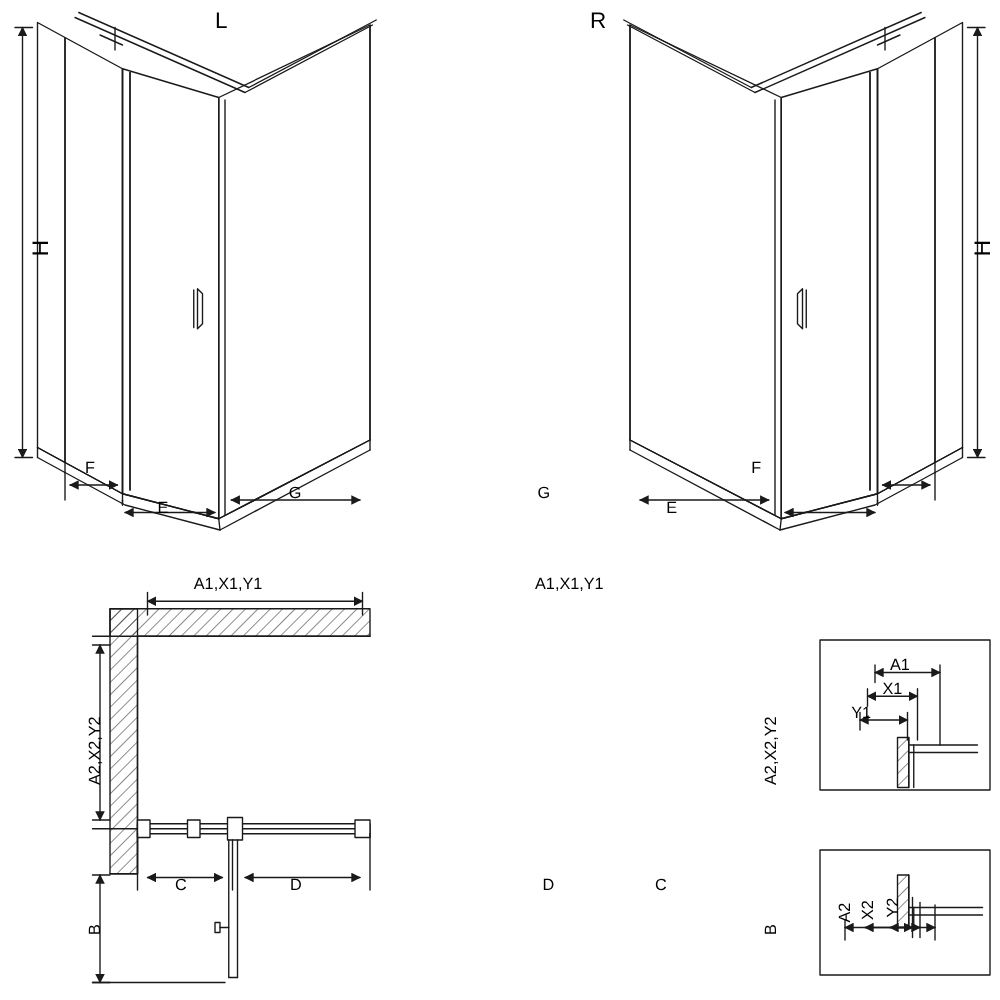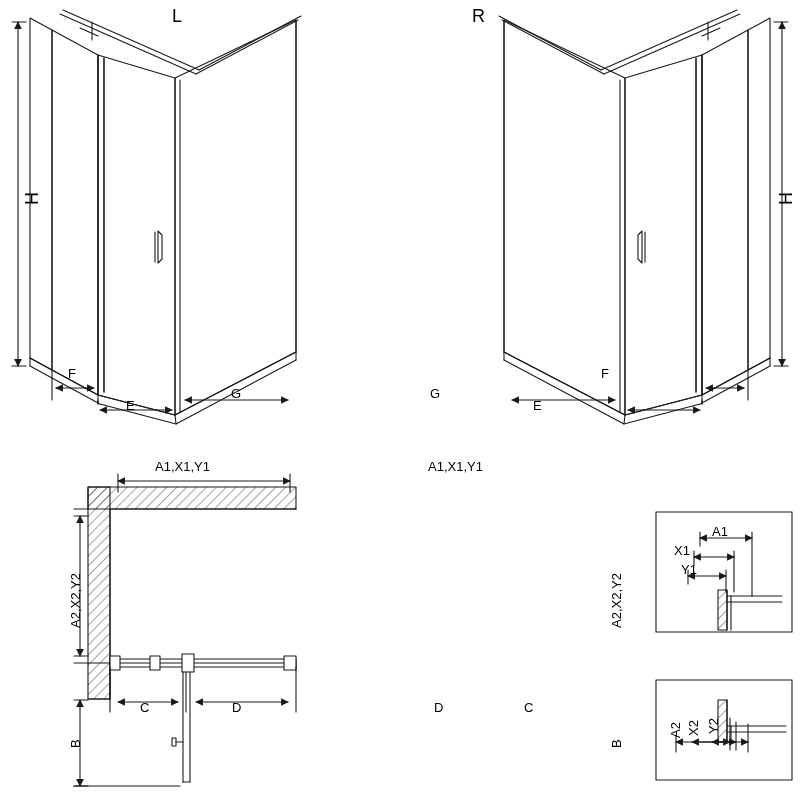--- a/index.html
+++ b/index.html
@@ -300,20 +300,20 @@
   <div class="lbl" style="left:140px; top:700px;">C</div>
   <div class="lbl" style="left:232px; top:700px;">D</div>
 
   <div class="lbl" style="left:434px; top:700px;">D</div>
   <div class="lbl" style="left:524px; top:700px;">C</div>
 
   <div class="lbl rot" style="left:68px; top:748px;">B</div>
   <div class="lbl rot" style="left:609px; top:748px;">B</div>
 
   <div class="lbl" style="left:712px; top:524px;text-align:center;">A1</div>
-  <div class="lbl" style="left:674px; top:543px;">X1</div>
+  <div class="lbl" style="left:706px; top:543px;">X1</div>
   <div class="lbl" style="left:681px; top:562px;">Y1</div>
 
   <div class="lbl rot" style="left:668px; top:738px;">A2</div>
   <div class="lbl rot" style="left:686px; top:736px;">X2</div>
   <div class="lbl rot" style="left:706px; top:734px;">Y2</div>
 
 </div>
 
 </body></html>

